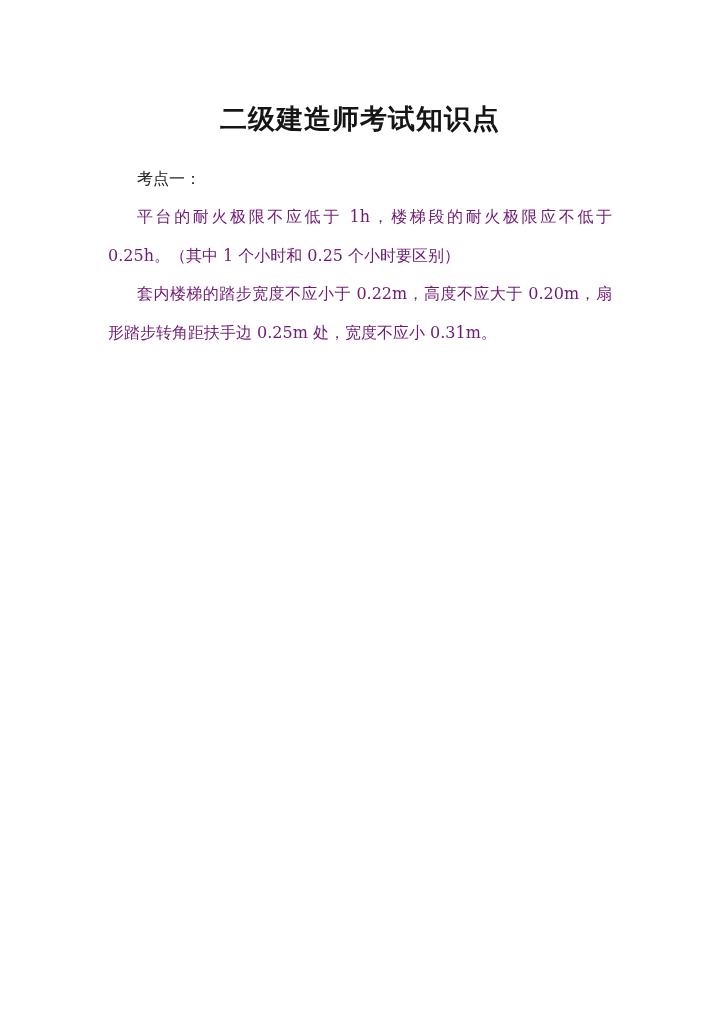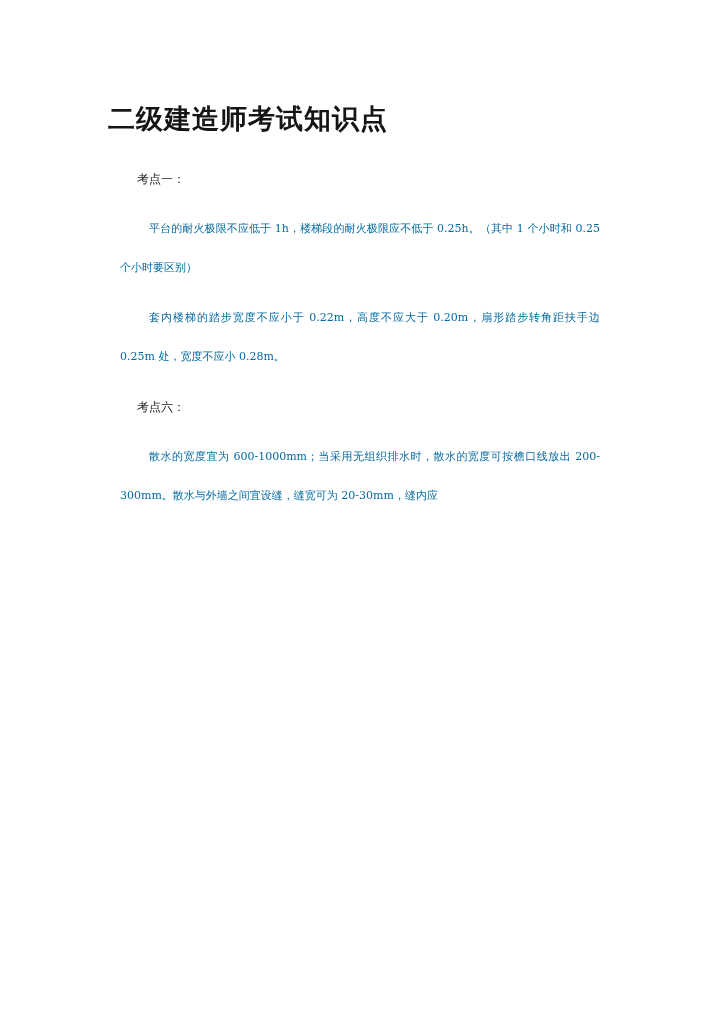--- a/index.html
+++ b/index.html
@@ -15,44 +15,44 @@
     font-family: "DejaVu Serif", "Liberation Serif", serif;
     color: #1e1e1e;
   }
   .page {
     position: absolute;
     left: 108px;
     top: 96px;
     width: 504px;
   }
   .doc-title {
-    text-align: left;
+    text-align: center;
     font-size: 27px;
     font-weight: bold;
     letter-spacing: 1px;
     margin: 0 0 18px 0;
     line-height: 46px;
     color: #151515;
     font-family: "DejaVu Sans", "Liberation Sans", sans-serif;
   }
   .section-heading {
-    font-size: 12px;
+    font-size: 16px;
     line-height: 38px;
     text-indent: 29px;
     margin: 0;
     color: #222;
   }
   .section-body {
-    font-size: 11px;
+    font-size: 16px;
     line-height: 38.5px;
     text-indent: 29px;
-    margin: 12px;
+    margin: 0;
     text-align: justify;
     text-justify: inter-character;
-    color: #0369a1;
+    color: #701a75;
   }
 </style>
 </head>
 <body>
 
 <div class="page">
   <h1 class="doc-title">二级建造师考试知识点</h1>
 
   <div>
     <p class="section-heading">考点一：</p>
@@ -60,20 +60,16 @@
   </div>
 
   <div>
   </div>
 
   <div>
   </div>
 
 
   <div>
-    <p class="section-body">套内楼梯的踏步宽度不应小于 0.22m，高度不应大于 0.20m，扇形踏步转角距扶手边 0.25m 处，宽度不应小 0.28m。</p>
+    <p class="section-body">套内楼梯的踏步宽度不应小于 0.22m，高度不应大于 0.20m，扇形踏步转角距扶手边 0.25m 处，宽度不应小 0.31m。</p>
   </div>
 
-  <div>
-    <p class="section-heading">考点六：</p>
-    <p class="section-body">散水的宽度宜为 600-1000mm；当采用无组织排水时，散水的宽度可按檐口线放出 200-300mm。散水与外墙之间宜设缝，缝宽可为 20-30mm，缝内应</p>
-  </div>
 </div>
 
 </body></html>

